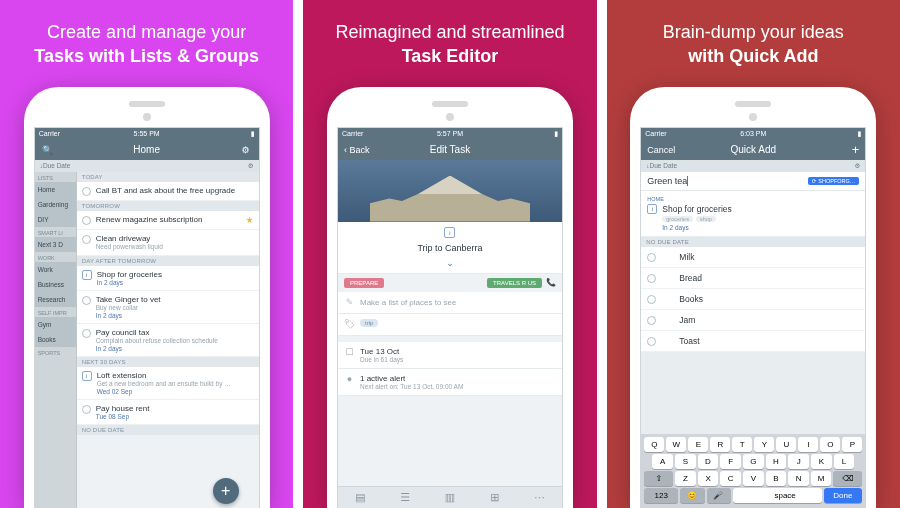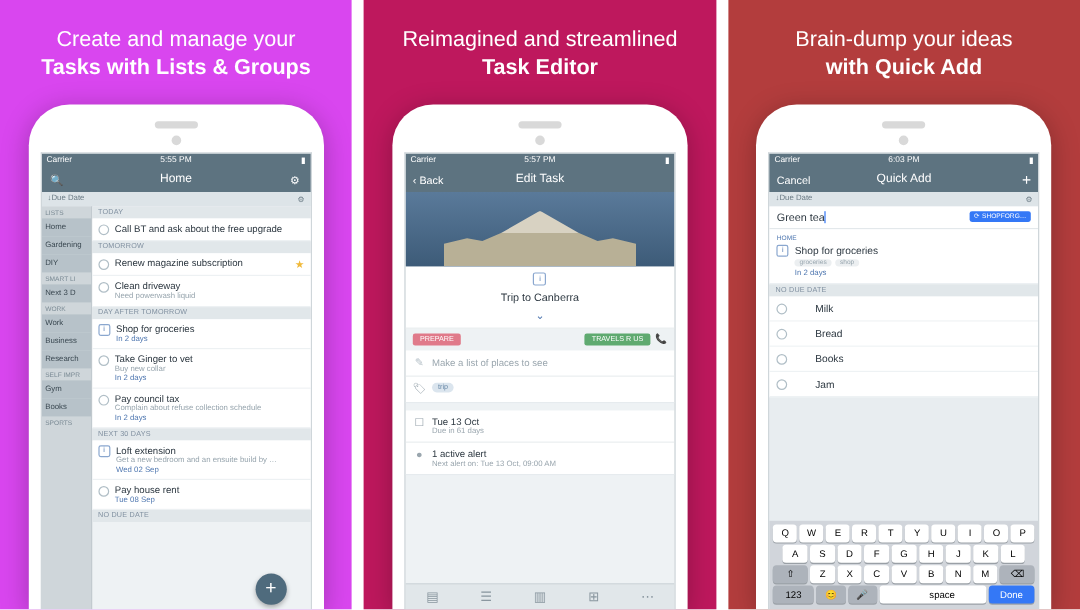--- a/index.html
+++ b/index.html
@@ -322,20 +322,24 @@
             <span class="ttl">Bread</span>
           </div>
           <div class="simple">
             <span class="check"></span>
             <span class="ttl">Books</span>
           </div>
           <div class="simple">
             <span class="check"></span>
             <span class="ttl">Jam</span>
           </div>
+          <div class="simple">
+            <span class="check"></span>
+            <span class="ttl">Toast</span>
+          </div>
         </div>
       <div style="flex:1;"></div>
       <div class="kbd">
         <div class="krow" id="kr1">
             <div class="key">Q</div>
             <div class="key">W</div>
             <div class="key">E</div>
             <div class="key">R</div>
             <div class="key">T</div>
             <div class="key">Y</div>

